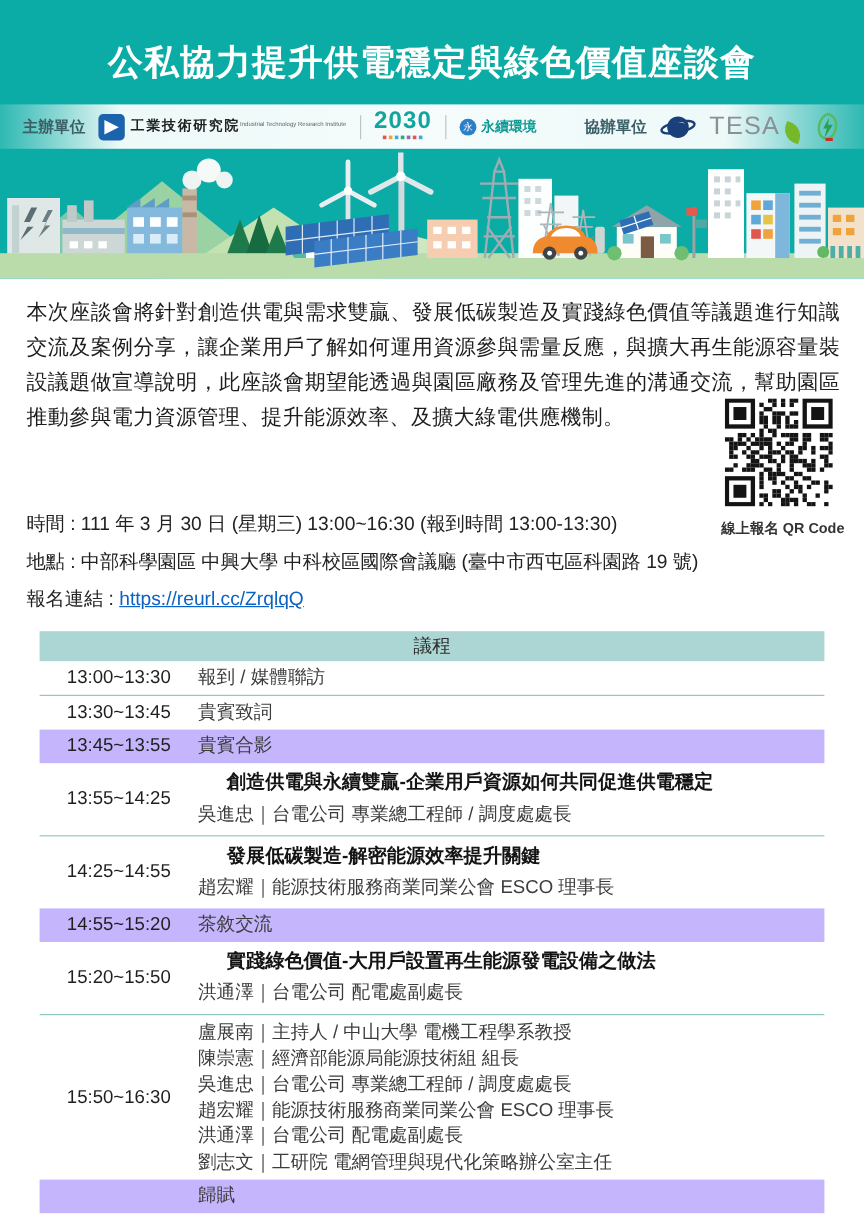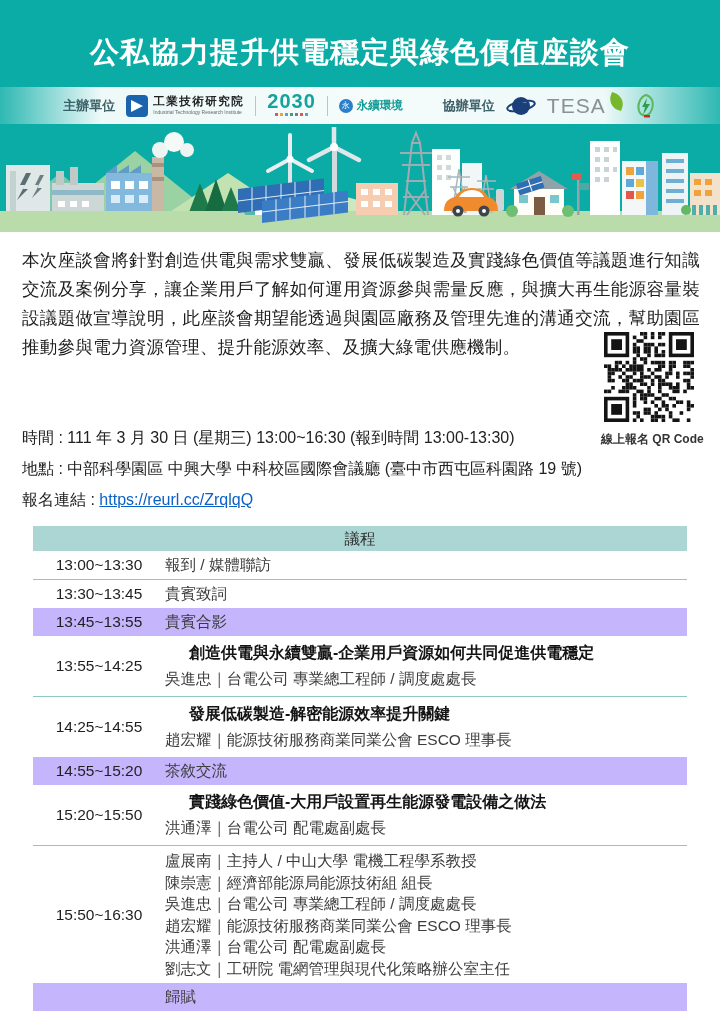--- a/index.html
+++ b/index.html
@@ -15,32 +15,32 @@
   }
   .logo-band{
     position:absolute;top:87px;left:0;width:720px;height:37px;
     background:linear-gradient(to right,rgba(255,255,255,0.15),rgba(255,255,255,0.93) 14%,rgba(255,255,255,0.96) 50%,rgba(255,255,255,0.93) 84%,rgba(255,255,255,0.15));
     display:flex;align-items:center;justify-content:center;gap:11px;
   }
   .org-label{font-size:13px;font-weight:700;color:#3c6068;}
   .itri{display:flex;align-items:center;gap:5px;}
   .itri-mark{width:22px;height:22px;background:#1c63ad;border-radius:4px;position:relative;}
   .itri-mark::after{content:"";position:absolute;left:5px;top:5px;border-left:12px solid #ffffff;border-top:6px solid transparent;border-bottom:6px solid transparent;}
-  .itri-text{display:flex;flex-direction:column;line-height:1;}
+  .itri-text{display:flex;flex-direction:row;line-height:1;}
   .itri-zh{font-size:11.5px;font-weight:700;color:#222;letter-spacing:1.5px;}
   .itri-en{font-size:5px;color:#666;margin-top:2px;}
   .lb-div{width:1px;height:20px;background:#b9c6c9;}
   .logo2030{font-size:20px;font-weight:700;color:#14a39d;letter-spacing:1px;line-height:1;position:relative;top:-2px;}
   .logo2030 .dots{display:flex;gap:2px;margin-top:2px;justify-content:center;}
   .logo2030 .dots i{width:3px;height:3px;display:block;}
   .sustain{display:flex;align-items:center;gap:4px;}
   .sustain-icon{width:14px;height:14px;border-radius:50%;background:#2a7fc9;color:#fff;font-size:8px;display:flex;align-items:center;justify-content:center;}
   .sustain-text{font-size:11.5px;font-weight:700;color:#0e9a94;}
   .globe-logo{width:30px;height:26px;display:block;}
-  .tesa{display:flex;align-items:flex-start;gap:3px;}
+  .tesa{display:flex;align-items:flex-end;gap:3px;}
   .tesa-text{font-size:21px;color:#8a9096;letter-spacing:1px;font-weight:500;}
   .leaf{width:15px;height:15px;background:#76b82a;border-radius:0 80% 0 80%;transform:rotate(20deg);display:block;}
   .energy-logo{width:22px;height:26px;display:block;}
   .cityscape{position:absolute;bottom:0;left:0;width:720px;height:105px;display:block;}
   
   .intro{
     position:absolute;top:246px;left:22px;width:678px;
     font-size:17.5px;line-height:29px;color:#1d1d1d;text-align:justify;letter-spacing:0.3px;
   }
   

